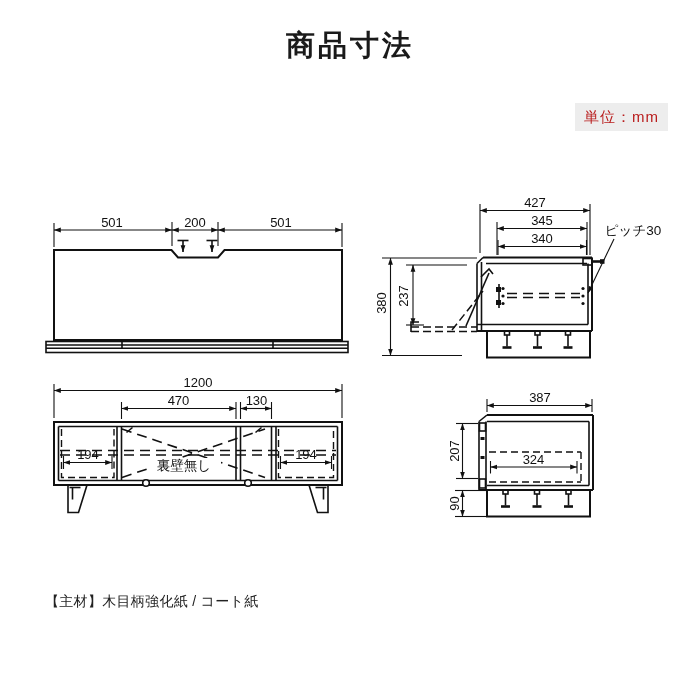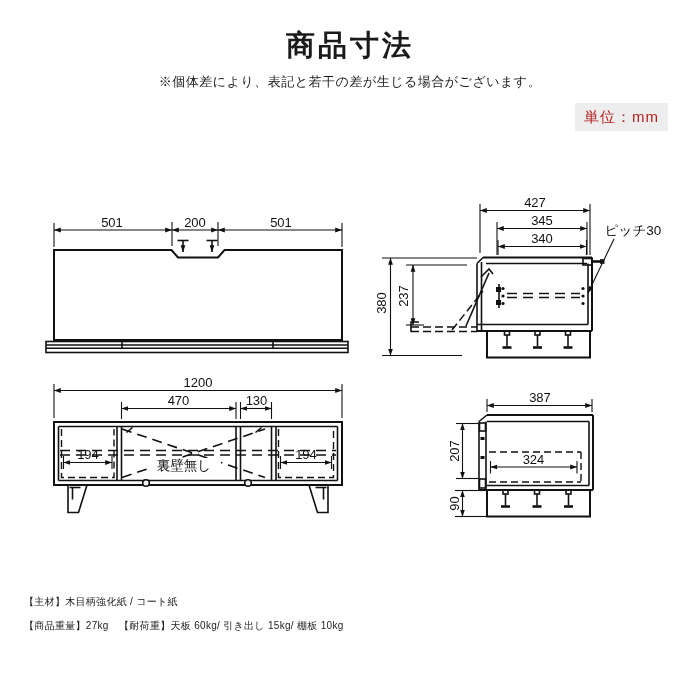--- a/index.html
+++ b/index.html
@@ -6,40 +6,39 @@
   .stage{position:relative;width:700px;height:700px;background:#fff;overflow:hidden;
          font-family:"Liberation Sans",sans-serif;color:#1a1a1a;}
   .title{position:absolute;top:26px;left:0;width:700px;text-align:center;
          font-family:"Liberation Serif","DejaVu Serif",serif;font-size:29px;font-weight:700;
          letter-spacing:3px;}
   .note{position:absolute;top:73px;left:0;width:700px;text-align:center;
         font-family:"Liberation Serif","DejaVu Serif",serif;font-size:13px;letter-spacing:0.5px;}
   .unitbox{position:absolute;left:575px;top:103px;width:93px;height:28px;background:#ededed;
            font-size:15px;line-height:28px;text-align:center;letter-spacing:1px;color:#b91c1c;}
   .drawings{position:absolute;left:0;top:140px;width:700px;height:460px;}
-  .footer{position:absolute;left:24px;top:594px;width:640px;font-size:10px;color:#222;
+  .footer{position:absolute;left:45px;top:594px;width:640px;font-size:14px;color:#222;
           letter-spacing:0.3px;}
   .footer p{margin:0 0 8px 0;line-height:15.5px;}
   
   .o2{stroke:#111;stroke-width:2;fill:none;}
   .o16{stroke:#111;stroke-width:1.6;fill:none;}
   .dim{stroke:#111;stroke-width:1.1;fill:none;}
   .dshA{stroke:#111;stroke-width:1.5;fill:none;stroke-dasharray:8 4;}
   .dshB{stroke:#111;stroke-width:1.6;fill:none;stroke-dasharray:10 6;}
   .dshC{stroke:#111;stroke-width:1.4;fill:none;stroke-dasharray:7 4;}
   text.dimt{font-family:"Liberation Sans",sans-serif;font-size:13px;fill:#111;}
   text.lblt{font-family:"Liberation Sans",sans-serif;font-size:13.5px;fill:#111;}
 </style>
 </head>
 <body>
 
 <div class="stage">
 
   <div class="title">商品寸法</div>
-  <div class="note">※個体差により、表記と若干の差が生じる場合がございます。</div>
   <div class="unitbox">単位：mm</div>
 
   <svg class="drawings" width="700" height="460" viewBox="0 140 700 460" xmlns="http://www.w3.org/2000/svg">
     <defs>
       <marker id="ar" viewBox="0 0 7 5.6" refX="6.8" refY="2.8" markerWidth="7" markerHeight="5.6" markerUnits="userSpaceOnUse" orient="auto-start-reverse">
         <path d="M0,0.4 L7,2.8 L0,5.2 Z" fill="#111"></path>
       </marker>
     </defs>
 
     <g>
@@ -282,15 +281,14 @@
           <rect class="o16" x="566" y="490" width="5" height="4"></rect>
           <line class="o16" x1="568.5" y1="494" x2="568.5" y2="505.5"></line>
           <line x1="564" y1="506.5" x2="573" y2="506.5" stroke="#111" stroke-width="2.6"></line>
         </g>
       </g>
     </g>
   </svg>
 
   <div class="footer">
     <p>【主材】木目柄強化紙 / コート紙</p>
-    <p>【商品重量】27kg　【耐荷重】天板 60kg/ 引き出し 15kg/ 棚板 10kg</p>
   </div>
 </div>
 
 </body></html>

